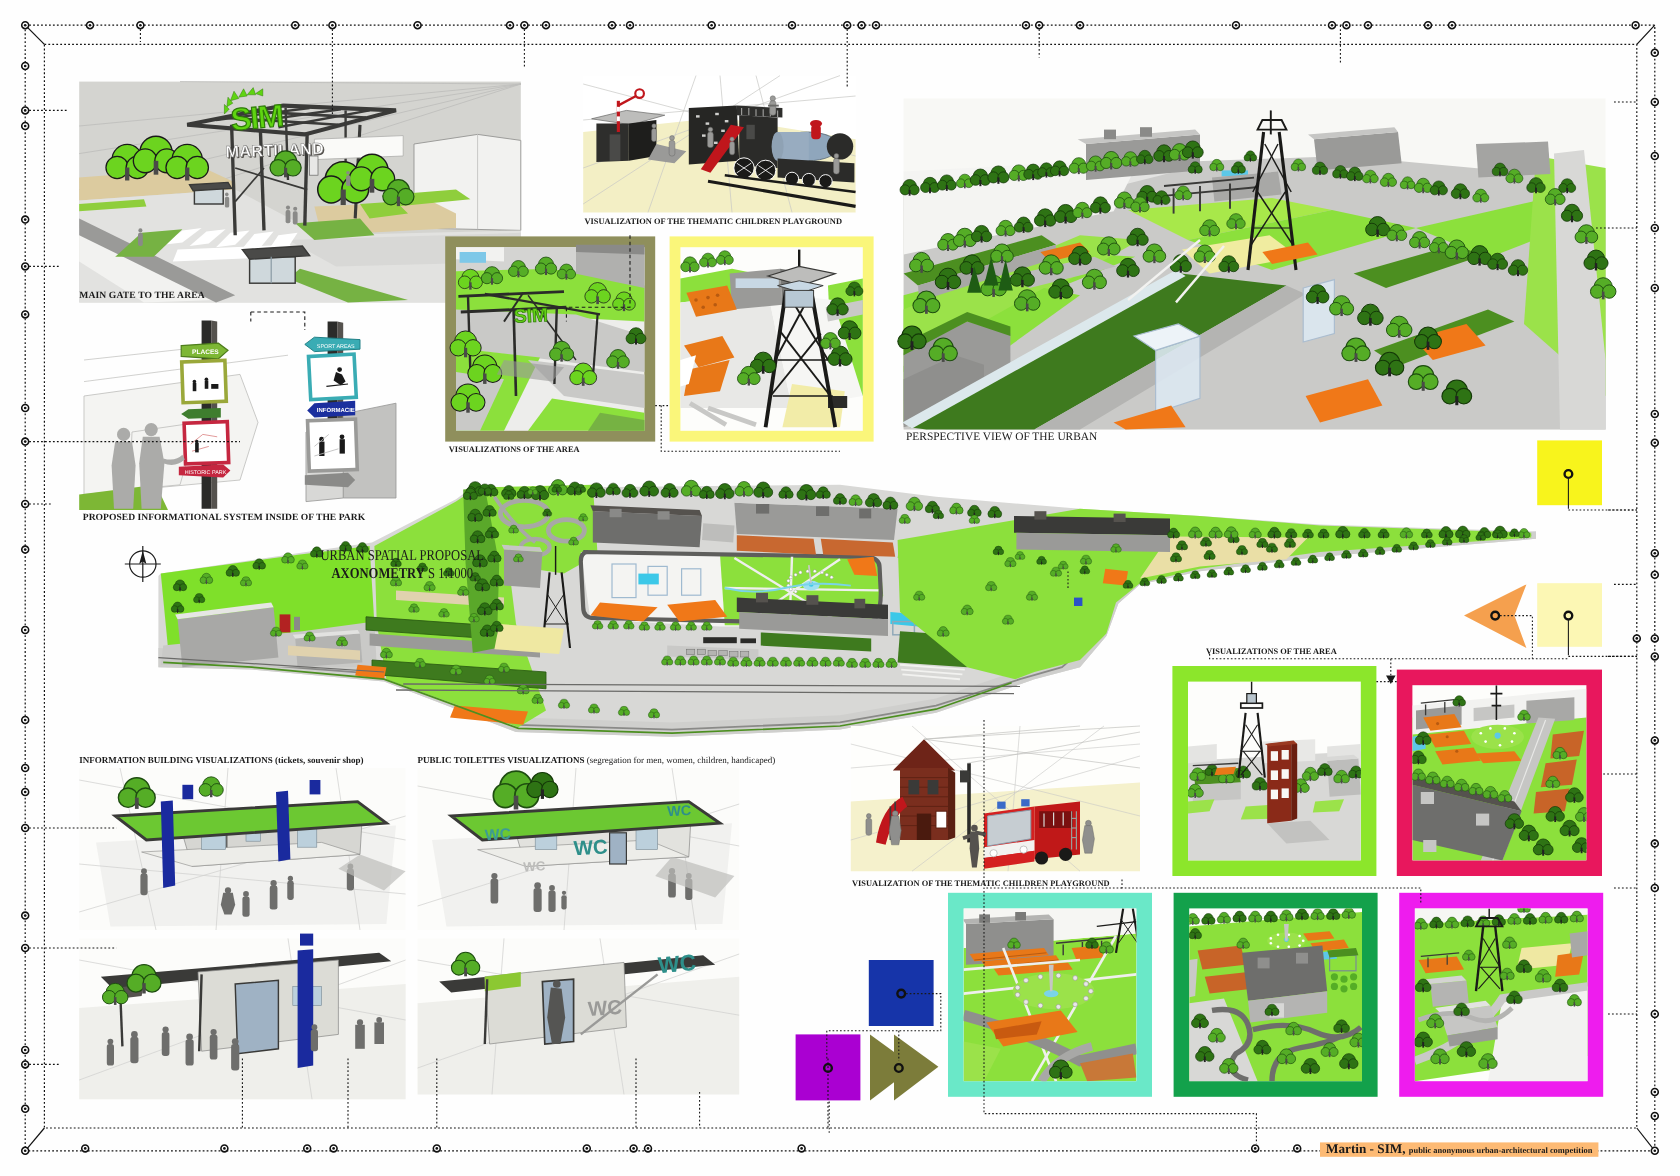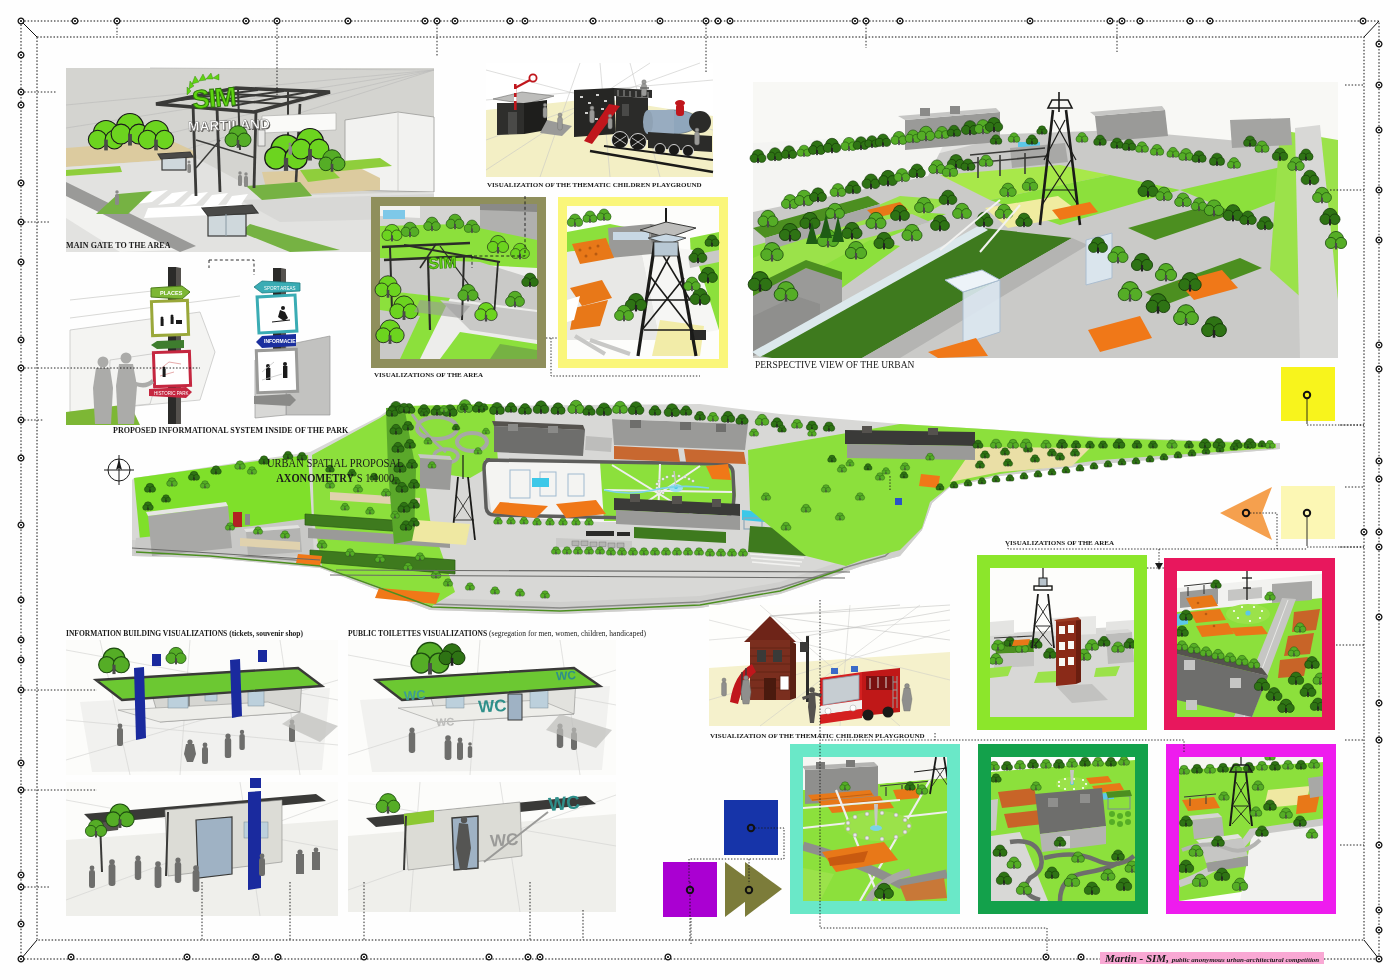--- a/index.html
+++ b/index.html
@@ -1669,22 +1669,22 @@
           <use href="#circ" x="540" y="957"></use>
           <use href="#circ" x="668" y="957"></use>
 <use href="#circ" x="1046" y="957"></use>
           <use href="#circ" x="1081" y="957"></use>
 </g>
 </g>
 </svg>
 
 <div class="lab" style="left:66px;top:241px;font-size:8px;font-weight:bold;letter-spacing:0.1px;">MAIN GATE TO THE AREA</div>
 <div class="lab" style="left:487px;top:181px;font-size:7px;font-weight:bold;">VISUALIZATION OF THE THEMATIC CHILDREN PLAYGROUND</div>
-<div class="lab" style="left:69px;top:426px;font-size:8px;font-weight:bold;margin-left:44px;">PROPOSED INFORMATIONAL SYSTEM INSIDE OF THE PARK</div>
+<div class="lab" style="left:69px;top:426px;font-size:8px;font-weight:bold;">PROPOSED INFORMATIONAL SYSTEM INSIDE OF THE PARK</div>
 <div class="lab" style="left:374px;top:371px;font-size:7px;font-weight:bold;">VISUALIZATIONS OF THE AREA</div>
 <div class="lab" style="left:755px;top:360px;font-size:9.5px;">PERSPECTIVE VIEW OF THE URBAN</div>
 <div class="lab" style="left:267px;top:456px;font-size:12.5px;transform:scaleX(0.84);transform-origin:0 0;white-space:nowrap;">URBAN SPATIAL PROPOSAL<br><span style="margin-left:11px"><b>AXONOMETRY</b> S 1:1000</span></div>
 <div class="lab" style="left:1005px;top:539px;font-size:7px;font-weight:bold;">VISUALIZATIONS OF THE AREA</div>
 <div class="lab" style="left:66px;top:629px;font-size:7.5px;font-weight:bold;">INFORMATION BUILDING VISUALIZATIONS <span style="font-weight:bold">(tickets, souvenir shop)</span></div>
 <div class="lab" style="left:348px;top:629px;font-size:7.5px;font-weight:bold;text-align:right;">PUBLIC TOILETTES VISUALIZATIONS <span style="font-weight:normal">(segregation for men, women, children, handicaped)</span></div>
 <div class="lab" style="left:710px;top:732px;font-size:7px;font-weight:bold;">VISUALIZATION OF THE THEMATIC CHILDREN PLAYGROUND</div>
-<div class="lab" style="left:1100px;top:952px;font-size:11px;font-weight:bold;background:#f9a8d4;padding:0 5px;white-space:nowrap;font-style:italic;">Martin - SIM, <span style="font-size:7px">public anonymous urban-architectural competition</span></div>
+<div class="lab" style="left:1100px;top:952px;font-size:11px;font-weight:bold;background:#fdba74;padding:0 5px;white-space:nowrap;">Martin - SIM, <span style="font-size:7px">public anonymous urban-architectural competition</span></div>
 </div>
 
 </body></html>

